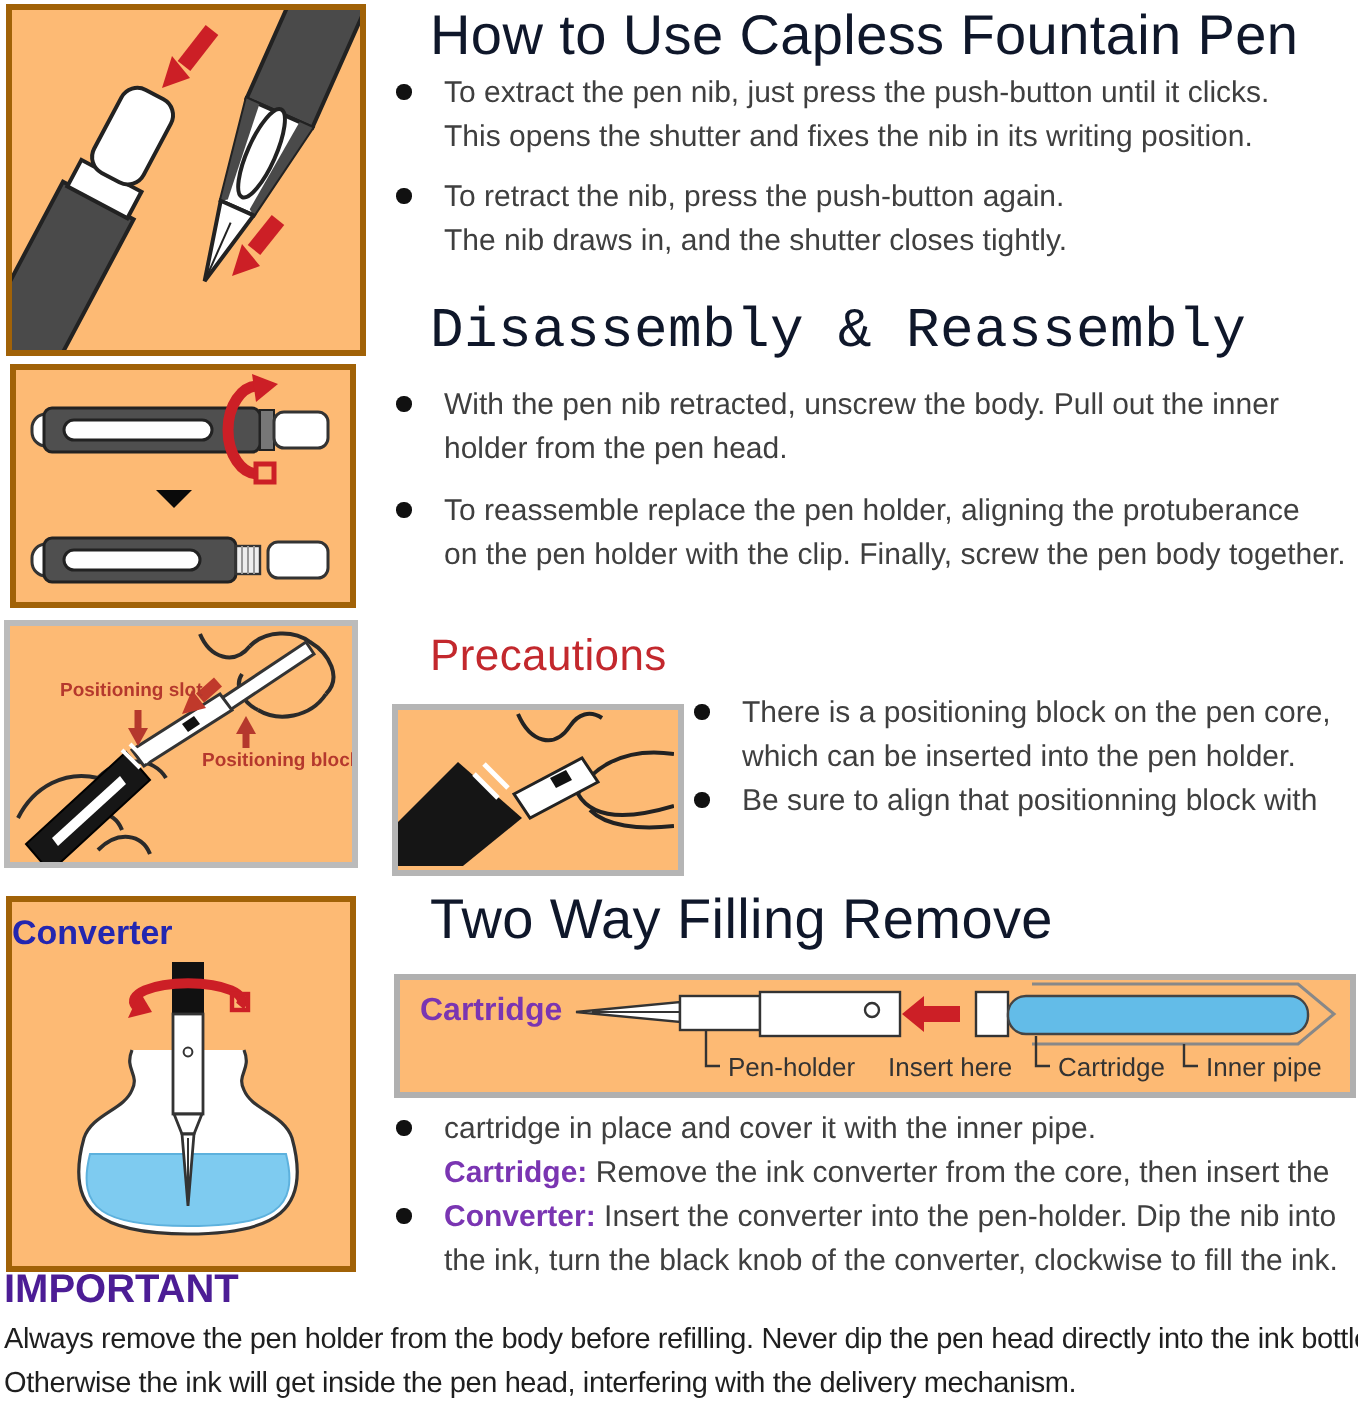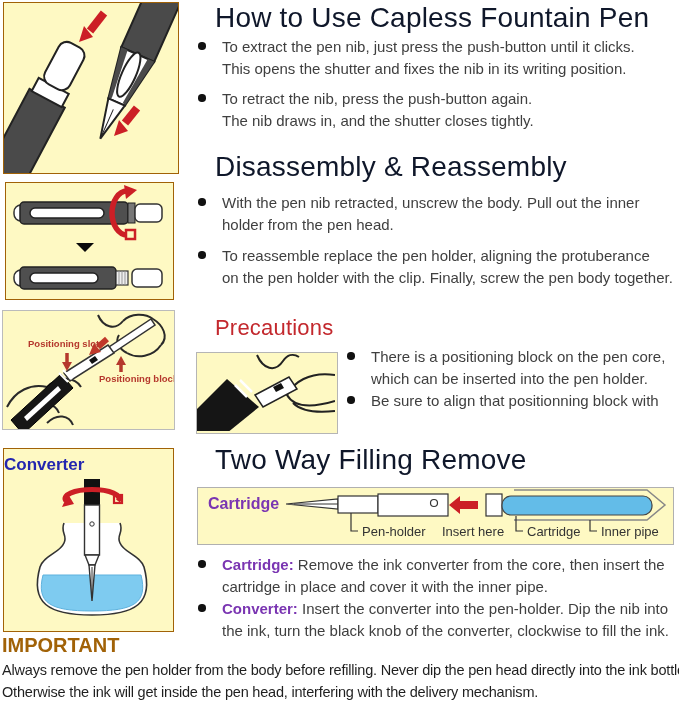--- a/index.html
+++ b/index.html
@@ -1,33 +1,33 @@
 <!DOCTYPE html>
 <html><head>
 <meta charset="utf-8">
 <style>
   html,body{margin:0;padding:0;}
   body{
     width:679px;height:703px;background:#ffffff;position:relative;overflow:hidden;
     font-family:"Liberation Sans","DejaVu Sans",sans-serif;color:#3f3f3f;
   }
   .abs{position:absolute;}
-  .panel{position:absolute;border:1px solid #a16207;background:#fef9c3;overflow:hidden;}
+  .panel{position:absolute;border:3px solid #a16207;background:#fdba74;overflow:hidden;}
   .h1{font-size:28px;font-weight:400;color:#0f172a;white-space:nowrap;letter-spacing:.2px;}
   .h1.red{color:#c3282d;font-size:22px;}
   .bullet{position:absolute;padding-left:24px;}
   .bullet .dot{position:absolute;left:0;top:6px;width:7.5px;height:7.5px;background:#111;border-radius:50%;}
   .bline{font-size:15px;line-height:21.5px;white-space:nowrap;color:#3f3f3f;}
   .bline .prefix{font-weight:700;color:#7a35b2;}
   .p-label{position:absolute;font-size:9.5px;font-weight:700;color:#b5382d;white-space:nowrap;}
   .conv-title{position:absolute;top:6px;left:0;width:100%;
     font-size:17px;font-weight:700;color:#2326b0;}
   .cart-side-label{position:absolute;left:10px;top:7px;font-size:16px;font-weight:700;color:#7a35b2;}
   .diag-label{font:13px "Liberation Sans",sans-serif;fill:#333;}
-  .imp-title{font-size:20px;font-weight:700;color:#a16207;white-space:nowrap;}
+  .imp-title{font-size:20px;font-weight:700;color:#4c1d95;white-space:nowrap;}
   .imp-line{font-size:14.5px;letter-spacing:-0.2px;color:#1f1f1f;white-space:nowrap;}
   svg{display:block;}
 </style>
 </head>
 <body>
 
 <div class="panel" style="left:3px;top:2px;width:174px;height:170px;">
   <svg width="174" height="170" viewBox="0 0 174 170">
     <g transform="translate(30,120) rotate(28)">
       <rect x="-20" y="-28" width="40" height="130" fill="#4a4a4a" stroke="#222" stroke-width="2"></rect>
@@ -154,21 +154,21 @@
   <span class="dot"></span>
   <div class="bline">To extract the pen nib, just press the push-button until it clicks.</div>
   <div class="bline">This opens the shutter and fixes the nib in its writing position.</div>
 </div>
 <div class="bullet" style="left:198px;top:88px;">
   <span class="dot"></span>
   <div class="bline">To retract the nib, press the push-button again.</div>
   <div class="bline">The nib draws in, and the shutter closes tightly.</div>
 </div>
 
-<div class="abs h1" style="left:215px;top:151px;">Disassembly &amp; Reassembly</div>
+<div class="abs h1" style="left:215px;top:151px;font-family:Liberation Mono, monospace;">Disassembly &amp; Reassembly</div>
 
 <div class="bullet" style="left:198px;top:192px;">
   <span class="dot"></span>
   <div class="bline">With the pen nib retracted, unscrew the body. Pull out the inner</div>
   <div class="bline">holder from the pen head.</div>
 </div>
 <div class="bullet" style="left:198px;top:245px;">
   <span class="dot"></span>
   <div class="bline">To reassemble replace the pen holder, aligning the protuberance</div>
   <div class="bline">on the pen holder with the clip. Finally, screw the pen body together.</div>
@@ -231,22 +231,22 @@
     </g>
     <text class="diag-label" x="164" y="48">Pen-holder</text>
     <text class="diag-label" x="244" y="48">Insert here</text>
     <text class="diag-label" x="329" y="48">Cartridge</text>
     <text class="diag-label" x="403" y="48">Inner pipe</text>
   </svg>
 </div>
 
 <div class="bullet" style="left:198px;top:554px;">
   <span class="dot"></span>
+  <div class="bline" style="line-height:22px;">cartridge in place and cover it with the inner pipe.</div>
   <div class="bline" style="line-height:22px;"><span class="prefix">Cartridge:</span><span> Remove the ink converter from the core, then insert the</span></div>
-  <div class="bline" style="line-height:22px;">cartridge in place and cover it with the inner pipe.</div>
 </div>
 <div class="bullet" style="left:198px;top:598px;">
   <span class="dot"></span>
   <div class="bline" style="line-height:22px;"><span class="prefix">Converter:</span><span> Insert the converter into the pen-holder. Dip the nib into</span></div>
   <div class="bline" style="line-height:22px;">the ink, turn the black knob of the converter, clockwise to fill the ink.</div>
 </div>
 
 <div class="abs imp-title" style="left:2px;top:634px;">IMPORTANT</div>
 <div class="abs imp-line" style="left:2px;top:662px;">Always remove the pen holder from the body before refilling. Never dip the pen head directly into the ink bottle.</div>
 <div class="abs imp-line" style="left:2px;top:684px;">Otherwise the ink will get inside the pen head, interfering with the delivery mechanism.</div>

